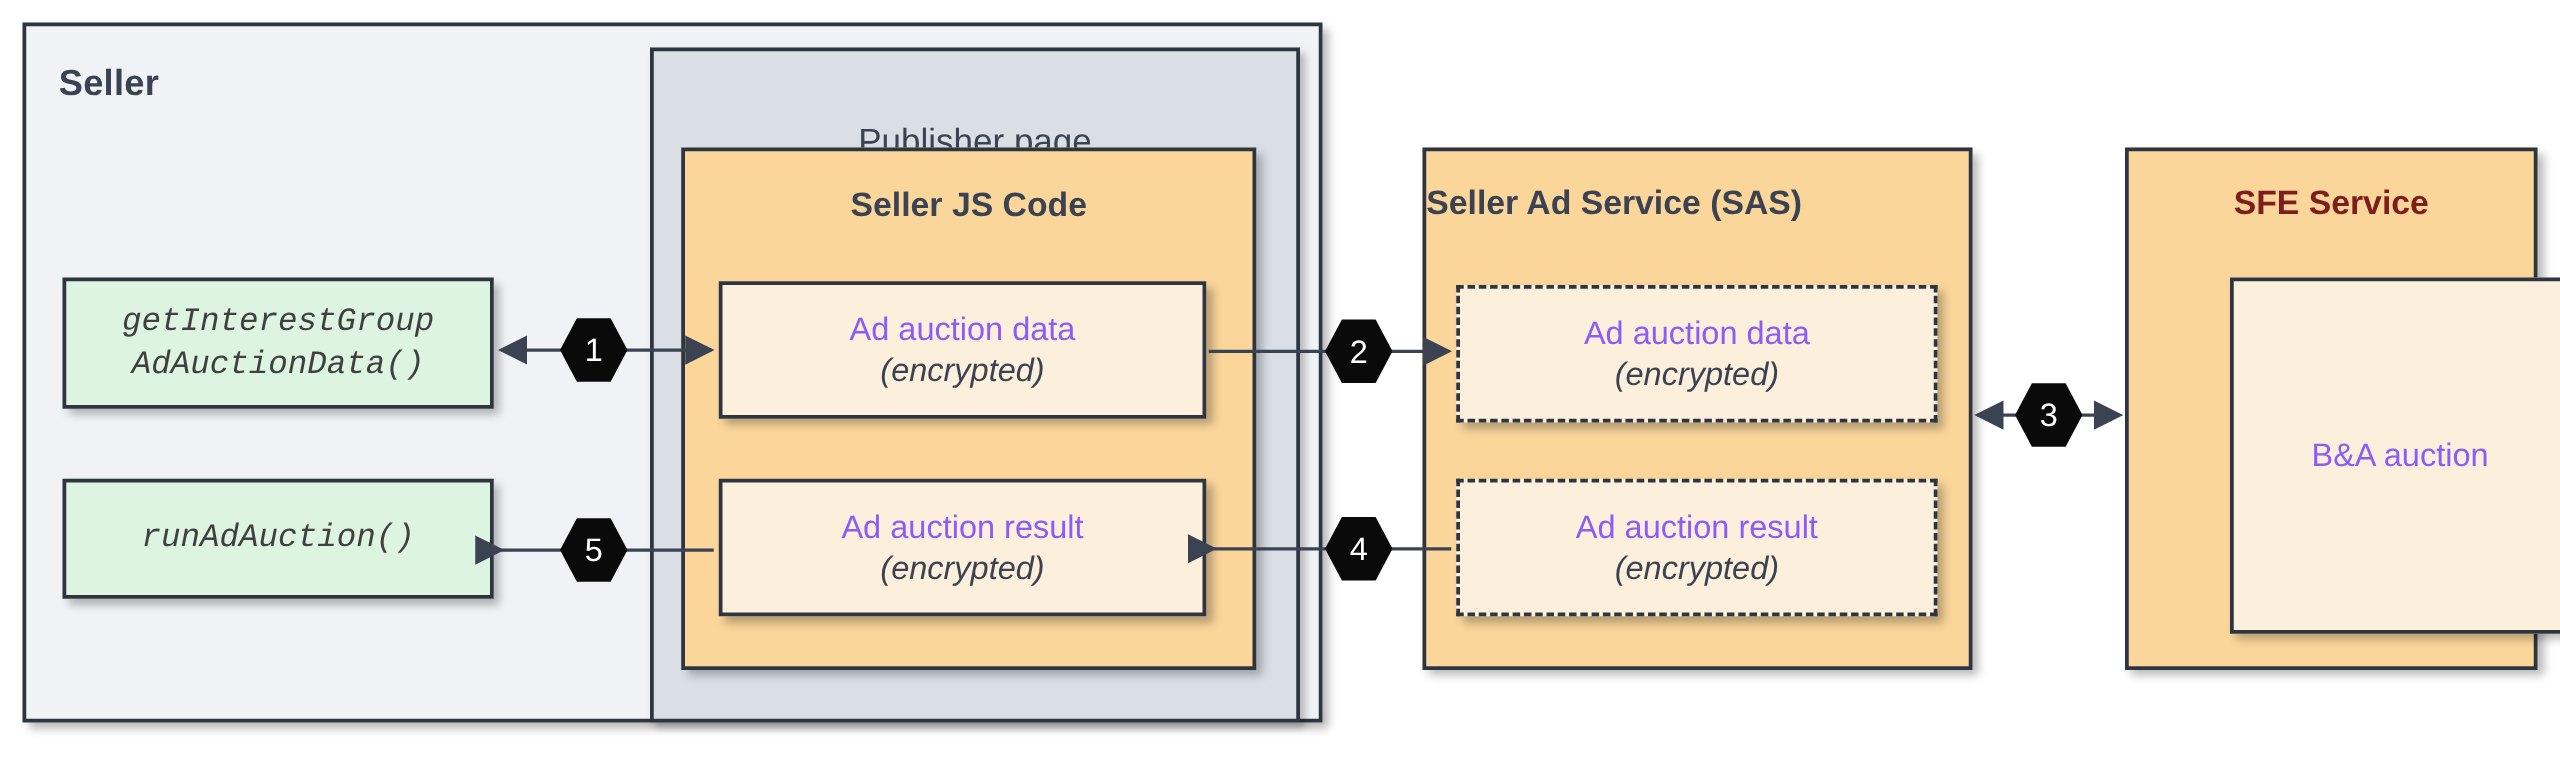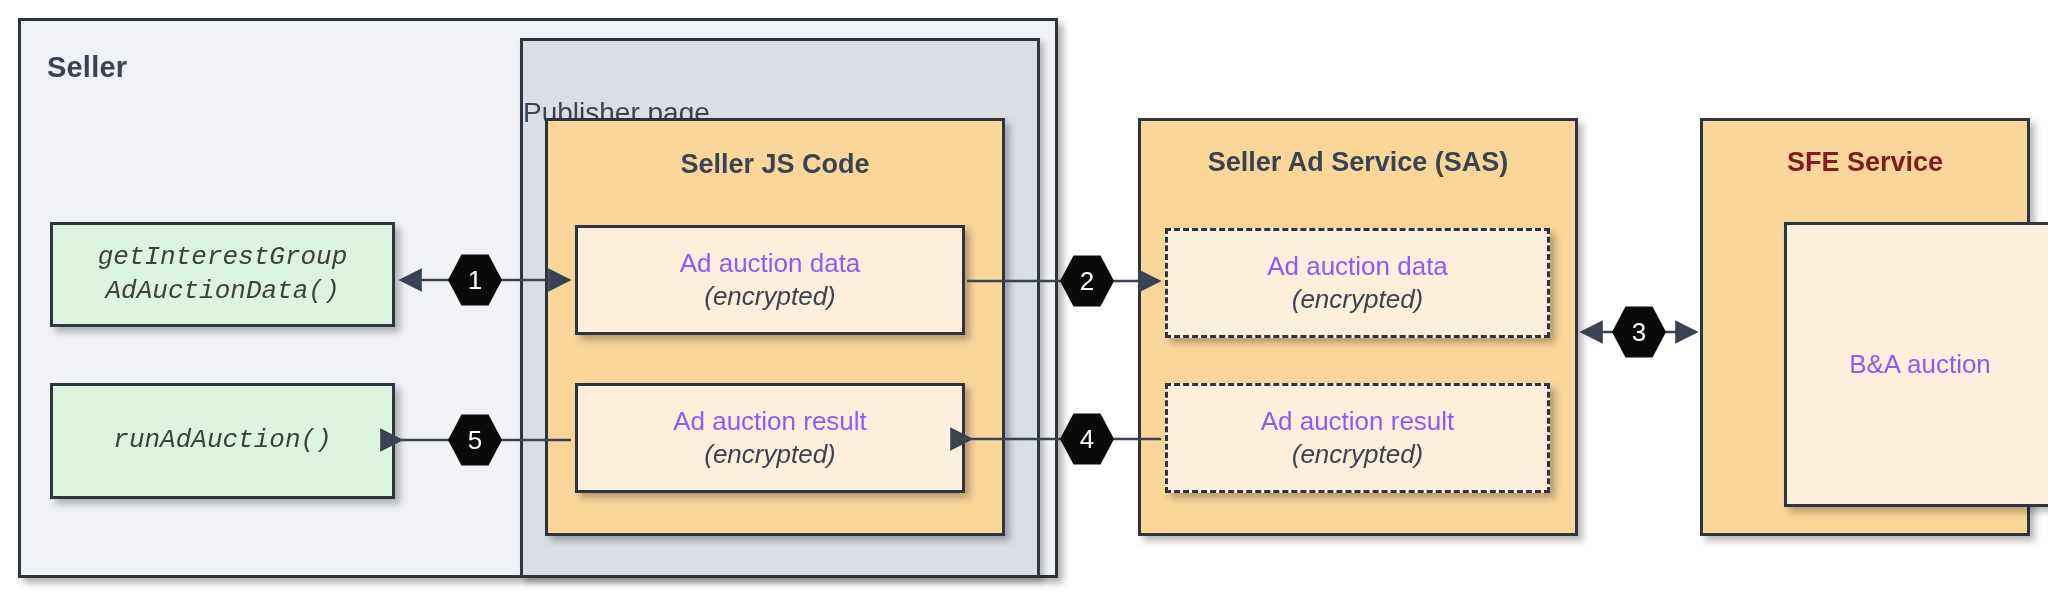--- a/index.html
+++ b/index.html
@@ -20,21 +20,21 @@
   }
 
   
   .publisher{
     left:520px;top:38px;width:520px;height:540px;
     background:#dadfe6;border:3px solid #2e3440;
     box-shadow:4px 4px 6px rgba(0,0,0,0.25);
   }
   .publisher-title{
     position:absolute;left:0;top:56px;width:100%;
-    text-align:left;font-size:28px;color:#3b4252;
+    text-align:center;font-size:28px;color:#3b4252;
   }
 
   
   .sellerjs{
     left:545px;top:118px;width:460px;height:418px;
     background:#fbd69b;border:3px solid #2e3440;
     box-shadow:5px 5px 7px rgba(0,0,0,0.28);
   }
   .sellerjs-title{
     position:absolute;left:0;top:28px;width:100%;
@@ -56,31 +56,31 @@
 
   
   .api{
     background:#ddf5e0;border:3px solid #2e3440;
     display:flex;flex-direction:column;align-items:center;justify-content:center;
     box-shadow:5px 5px 7px rgba(0,0,0,0.28);
     font-family:"Liberation Mono",monospace;font-style:italic;
     font-size:26px;color:#404040;line-height:1.3;text-align:center;
   }
   .api-igad{left:50px;top:222px;width:345px;height:105px;}
-  .api-run{left:50px;top:383px;width:345px;height:116px;}
+  .api-run{left:50px;top:383px;width:345px;height:96px;}
 
   
   .sas{
     left:1138px;top:118px;width:440px;height:418px;
     background:#fbd69b;border:3px solid #2e3440;
     box-shadow:5px 5px 7px rgba(0,0,0,0.28);
   }
   .sas-title{
     position:absolute;left:0;top:26px;width:100%;
-    text-align:center;font-size:27px;font-weight:bold;color:#3b4252;
+    text-align:left;font-size:27px;font-weight:bold;color:#3b4252;
   }
   .sas-data{left:1165px;top:228px;width:385px;height:110px;}
   .sas-result{left:1165px;top:383px;width:385px;height:110px;}
 
   
   .sfe{
     left:1700px;top:118px;width:330px;height:418px;
     background:#fbd69b;border:3px solid #2e3440;
     box-shadow:5px 5px 7px rgba(0,0,0,0.28);
   }

